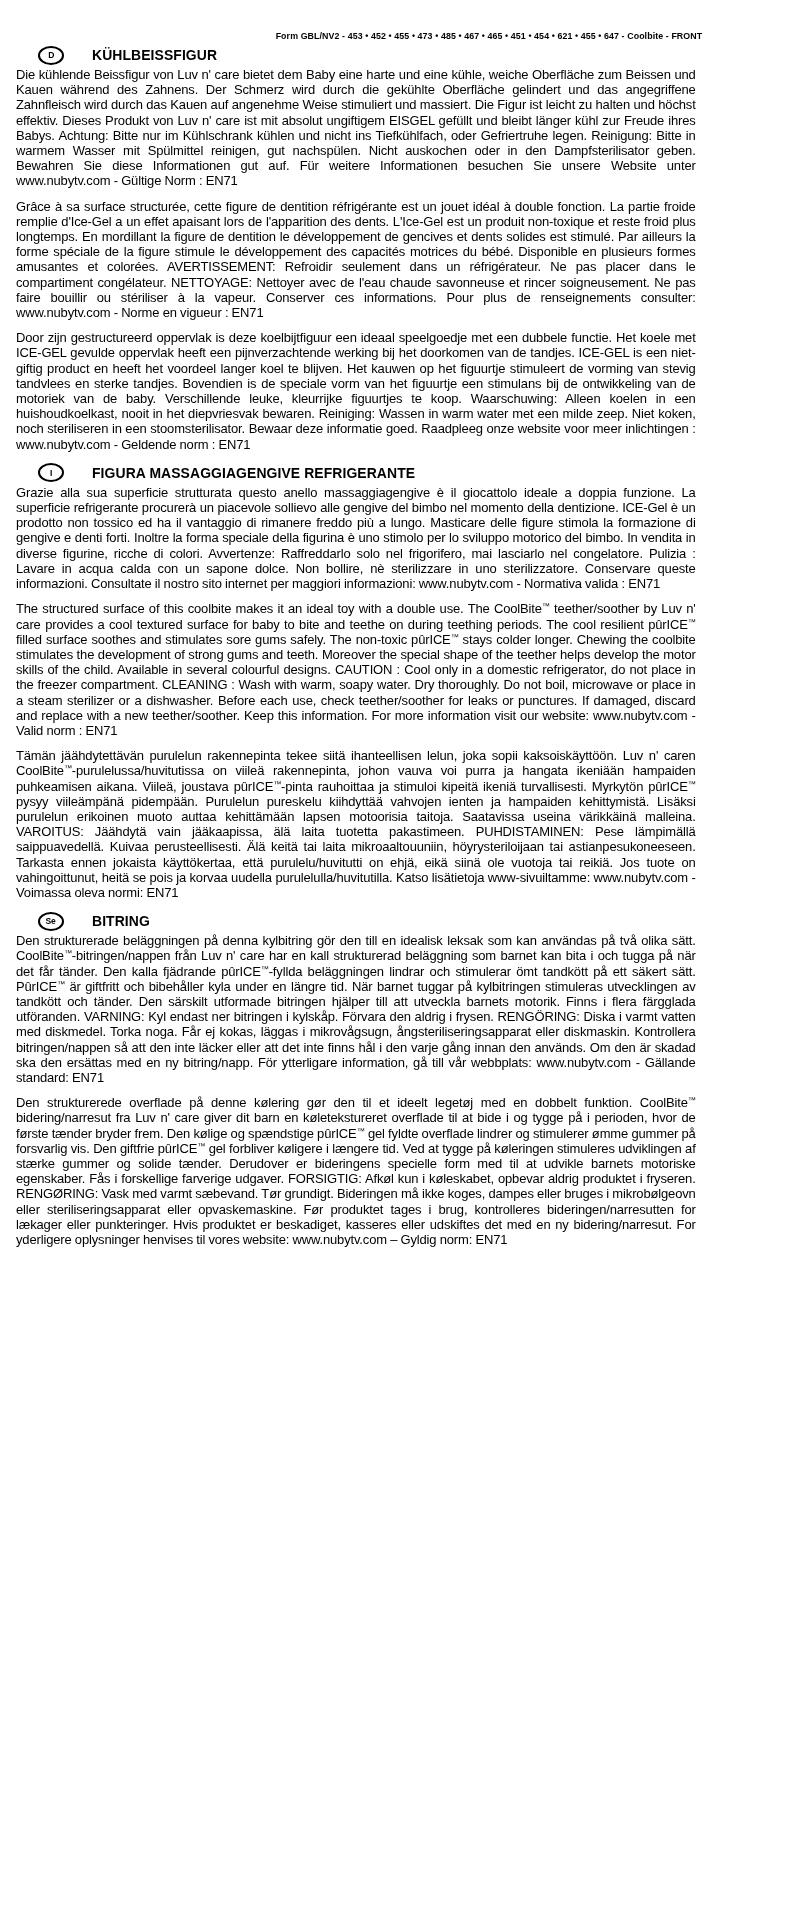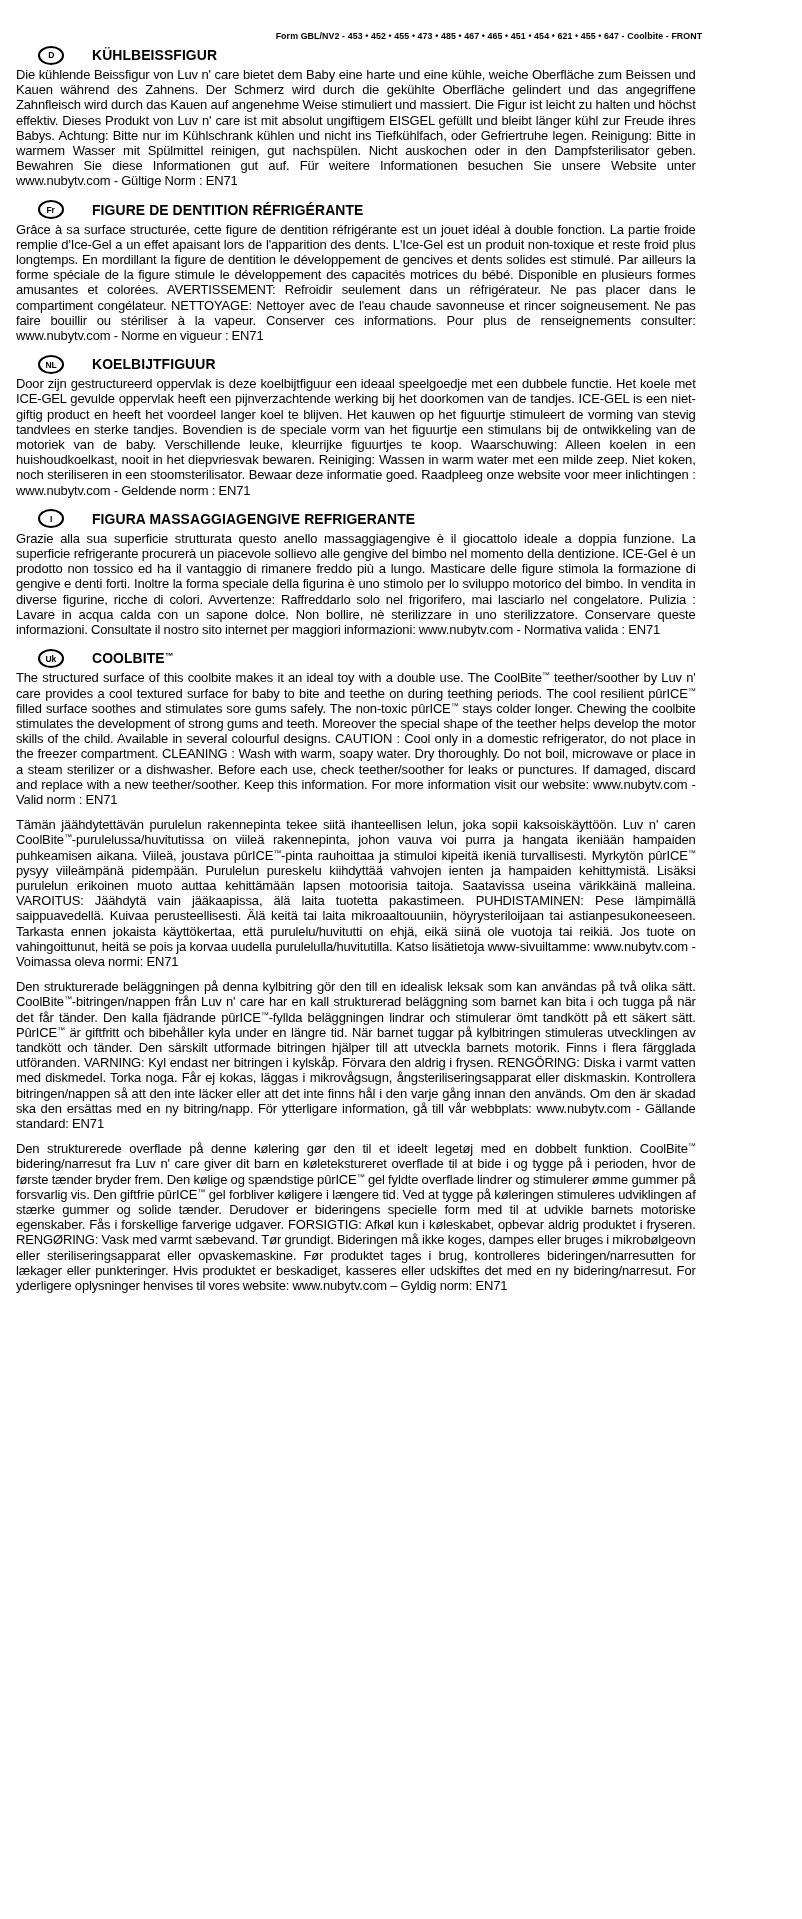--- a/index.html
+++ b/index.html
@@ -107,63 +107,49 @@
         <div class="sec-head">
           <div class="flag-badge">
             <span class="ring"></span>
             <span class="code">D</span>
           </div>
           <div class="sec-title">KÜHLBEISSFIGUR</div>
         </div>
         <div class="sec-body">Die kühlende Beissfigur von Luv n' care bietet dem Baby eine harte und eine kühle, weiche Oberfläche zum Beissen und Kauen während des Zahnens. Der Schmerz wird durch die gekühlte Oberfläche gelindert und das angegriffene Zahnfleisch wird durch das Kauen auf angenehme Weise stimuliert und massiert. Die Figur ist leicht zu halten und höchst effektiv. Dieses Produkt von Luv n' care ist mit absolut ungiftigem EISGEL gefüllt und bleibt länger kühl zur Freude ihres Babys. Achtung: Bitte nur im Kühlschrank kühlen und nicht ins Tiefkühlfach, oder Gefriertruhe legen.  Reinigung: Bitte in warmem Wasser mit Spülmittel reinigen, gut nachspülen. Nicht auskochen oder in den Dampfsterilisator geben. Bewahren Sie diese Informationen gut auf. Für weitere Informationen besuchen Sie unsere Website unter www.nubytv.com - Gültige Norm : EN71</div>
       </div>
       <div class="section">
-        <div class="sec-head">
-          <div class="flag-badge">
-            <span class="ring"></span>
-            <span class="code">Fr</span>
-          </div>
-          <div class="sec-title">FIGURE DE DENTITION RÉFRIGÉRANTE</div>
-        </div>
         <div class="sec-body">Grâce à sa surface structurée, cette figure de dentition réfrigérante est un jouet idéal à double fonction. La partie froide remplie d'Ice-Gel a un effet apaisant lors de l'apparition des dents. L'Ice-Gel est un produit non-toxique et reste froid plus longtemps. En mordillant la figure de dentition le développement de gencives et dents solides est stimulé. Par ailleurs la forme spéciale de la figure stimule le développement des capacités motrices du bébé. Disponible en plusieurs formes amusantes et colorées. AVERTISSEMENT: Refroidir seulement dans un réfrigérateur. Ne pas placer dans le compartiment congélateur. NETTOYAGE: Nettoyer avec de l'eau chaude savonneuse et rincer soigneusement. Ne pas faire bouillir ou stériliser à la vapeur. Conserver ces informations. Pour plus de renseignements consulter: www.nubytv.com - Norme en vigueur : EN71</div>
       </div>
       <div class="section">
-        <div class="sec-head">
-          <div class="flag-badge">
-            <span class="ring"></span>
-            <span class="code">NL</span>
-          </div>
-          <div class="sec-title">KOELBIJTFIGUUR</div>
-        </div>
         <div class="sec-body">Door zijn gestructureerd oppervlak is deze koelbijtfiguur een ideaal speelgoedje met een dubbele functie. Het koele met ICE-GEL gevulde oppervlak heeft een pijnverzachtende werking bij het doorkomen van de tandjes. ICE-GEL is een niet-giftig product en heeft het voordeel langer koel te blijven. Het kauwen op het figuurtje stimuleert de vorming van stevig tandvlees en sterke tandjes. Bovendien is de speciale vorm van het figuurtje een stimulans bij de ontwikkeling van de motoriek van de baby. Verschillende leuke, kleurrijke figuurtjes te koop. Waarschuwing: Alleen koelen in een huishoudkoelkast, nooit in het diepvriesvak bewaren. Reiniging: Wassen in warm water met een milde zeep. Niet koken, noch steriliseren in een stoomsterilisator. Bewaar deze informatie goed. Raadpleeg onze website voor meer inlichtingen : www.nubytv.com - Geldende norm : EN71</div>
       </div>
       <div class="section">
         <div class="sec-head">
           <div class="flag-badge">
             <span class="ring"></span>
             <span class="code">I</span>
           </div>
           <div class="sec-title">FIGURA MASSAGGIAGENGIVE REFRIGERANTE</div>
         </div>
         <div class="sec-body">Grazie alla sua superficie strutturata questo anello massaggiagengive è il giocattolo ideale a doppia funzione. La superficie refrigerante procurerà un piacevole sollievo alle gengive del bimbo nel momento della dentizione. ICE-Gel è un prodotto non tossico ed ha il vantaggio di rimanere freddo più a lungo. Masticare delle figure stimola la formazione di gengive e denti forti. Inoltre la forma speciale della figurina è uno stimolo per lo sviluppo motorico del bimbo. In vendita in diverse figurine, ricche di colori. Avvertenze: Raffreddarlo solo nel frigorifero, mai lasciarlo nel congelatore. Pulizia : Lavare in acqua calda con un sapone dolce. Non bollire, nè sterilizzare in uno sterilizzatore. Conservare queste informazioni. Consultate il nostro sito internet per maggiori informazioni: www.nubytv.com - Normativa valida : EN71</div>
       </div>
       <div class="section">
-        <div class="sec-head">
-          <div class="flag-badge">
-            <span class="ring"></span>
-            <span class="code">Uk</span>
-          </div>
-          <div class="sec-title">COOLBITE<sup class="tm">™</sup></div>
-        </div>
         <div class="sec-body">The structured surface of this coolbite makes it an ideal toy with a double use. The CoolBite<sup class="tm">™</sup> teether/soother by Luv n' care provides a cool textured surface for baby to bite and teethe on during teething periods. The cool resilient pûrICE<sup class="tm">™</sup> filled surface soothes and stimulates sore gums safely. The non-toxic pûrICE<sup class="tm">™</sup> stays colder longer. Chewing the coolbite stimulates the development of strong gums and teeth. Moreover the special shape of the teether helps develop the motor skills of the child. Available in several colourful designs. CAUTION : Cool only in a domestic refrigerator, do not place in the freezer compartment. CLEANING : Wash with warm, soapy water. Dry thoroughly. Do not boil, microwave or place in a steam sterilizer or a dishwasher. Before each use, check teether/soother for leaks or punctures. If damaged, discard and replace with a new teether/soother. Keep this information. For more information visit our website: www.nubytv.com - Valid norm : EN71</div>
       </div>
       <div class="section">
         <div class="sec-body">Tämän jäähdytettävän purulelun rakennepinta tekee siitä ihanteellisen lelun, joka sopii kaksoiskäyttöön. Luv n' caren CoolBite<sup class="tm">™</sup>-purulelussa/huvitutissa on viileä rakennepinta, johon vauva voi purra ja hangata ikeniään hampaiden puhkeamisen aikana. Viileä, joustava pûrICE<sup class="tm">™</sup>-pinta rauhoittaa ja stimuloi kipeitä ikeniä turvallisesti. Myrkytön pûrICE<sup class="tm">™</sup> pysyy viileämpänä pidempään. Purulelun pureskelu kiihdyttää vahvojen ienten ja hampaiden kehittymistä. Lisäksi purulelun erikoinen muoto auttaa kehittämään lapsen motoorisia taitoja. Saatavissa useina värikkäinä malleina. VAROITUS: Jäähdytä vain jääkaapissa, älä laita tuotetta pakastimeen. PUHDISTAMINEN: Pese lämpimällä saippuavedellä. Kuivaa perusteellisesti. Älä keitä tai laita mikroaaltouuniin, höyrysteriloijaan tai astianpesukoneeseen. Tarkasta ennen jokaista käyttökertaa, että purulelu/huvitutti on ehjä, eikä siinä ole vuotoja tai reikiä. Jos tuote on vahingoittunut, heitä se pois ja korvaa uudella purulelulla/huvitutilla. Katso lisätietoja www-sivuiltamme: www.nubytv.com - Voimassa oleva normi: EN71</div>
       </div>
       <div class="section">
+        <div class="sec-head">
+          <div class="flag-badge">
+            <span class="ring"></span>
+            <span class="code">Se</span>
+          </div>
+          <div class="sec-title">BITRING</div>
+        </div>
         <div class="sec-body">Den strukturerade beläggningen på denna kylbitring gör den till en idealisk leksak som kan användas på två olika sätt. CoolBite<sup class="tm">™</sup>-bitringen/nappen från Luv n' care har en kall strukturerad beläggning som barnet kan bita i och tugga på när det får tänder. Den kalla fjädrande pûrICE<sup class="tm">™</sup>-fyllda beläggningen lindrar och stimulerar ömt tandkött på ett säkert sätt. PûrICE<sup class="tm">™</sup> är giftfritt och bibehåller kyla under en längre tid. När barnet tuggar på kylbitringen stimuleras utvecklingen av tandkött och tänder. Den särskilt utformade bitringen hjälper till att utveckla barnets motorik. Finns i flera färgglada utföranden. VARNING: Kyl endast ner bitringen i kylskåp. Förvara den aldrig i frysen. RENGÖRING: Diska i varmt vatten med diskmedel. Torka noga. Får ej kokas, läggas i mikrovågsugn, ångsteriliseringsapparat eller diskmaskin. Kontrollera bitringen/nappen så att den inte läcker eller att det inte finns hål i den varje gång innan den används. Om den är skadad ska den ersättas med en ny bitring/napp. För ytterligare information, gå till vår webbplats: www.nubytv.com - Gällande standard: EN71</div>
       </div>
       <div class="section">
         <div class="sec-body">Den strukturerede overflade på denne kølering gør den til et ideelt legetøj med en dobbelt funktion. CoolBite<sup class="tm">™</sup> bidering/narresut fra Luv n' care giver dit barn en køletekstureret overflade til at bide i og tygge på i perioden, hvor de første tænder bryder frem. Den kølige og spændstige pûrICE<sup class="tm">™</sup> gel fyldte overflade lindrer og stimulerer ømme gummer på forsvarlig vis. Den giftfrie pûrICE<sup class="tm">™</sup> gel forbliver køligere i længere tid. Ved at tygge på køleringen stimuleres udviklingen af stærke gummer og solide tænder. Derudover er bideringens specielle form med til at udvikle barnets motoriske egenskaber. Fås i forskellige farverige udgaver. FORSIGTIG: Afkøl kun i køleskabet, opbevar aldrig produktet i fryseren. RENGØRING: Vask med varmt sæbevand. Tør grundigt. Bideringen må ikke koges, dampes eller bruges i mikrobølgeovn eller steriliseringsapparat eller opvaskemaskine. Før produktet tages i brug, kontrolleres bideringen/narresutten for lækager eller punkteringer. Hvis produktet er beskadiget, kasseres eller udskiftes det med en ny bidering/narresut. For yderligere oplysninger henvises til vores website: www.nubytv.com – Gyldig norm: EN71</div>
       </div>
     </div>
 
 </div>
 
 </body></html>

